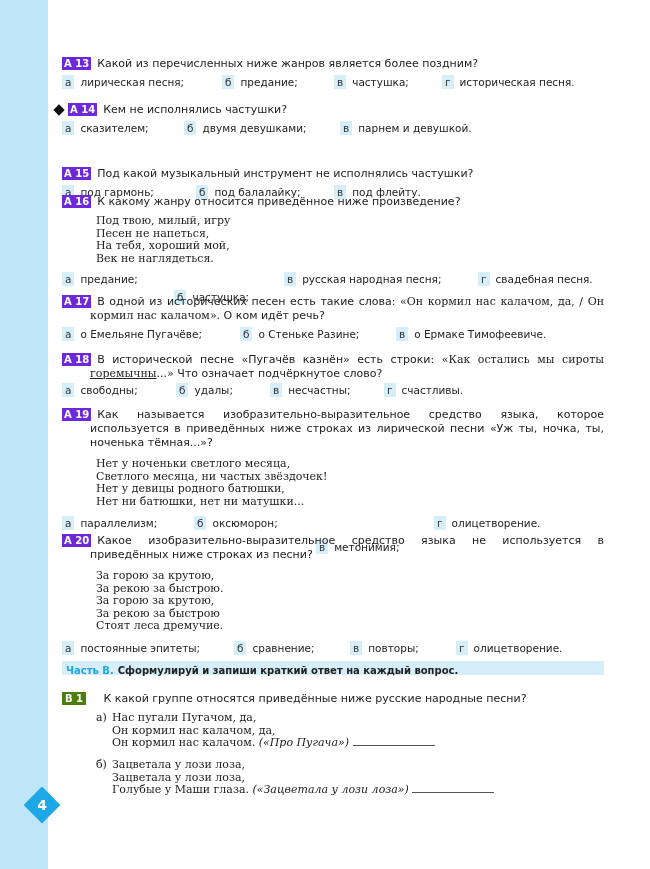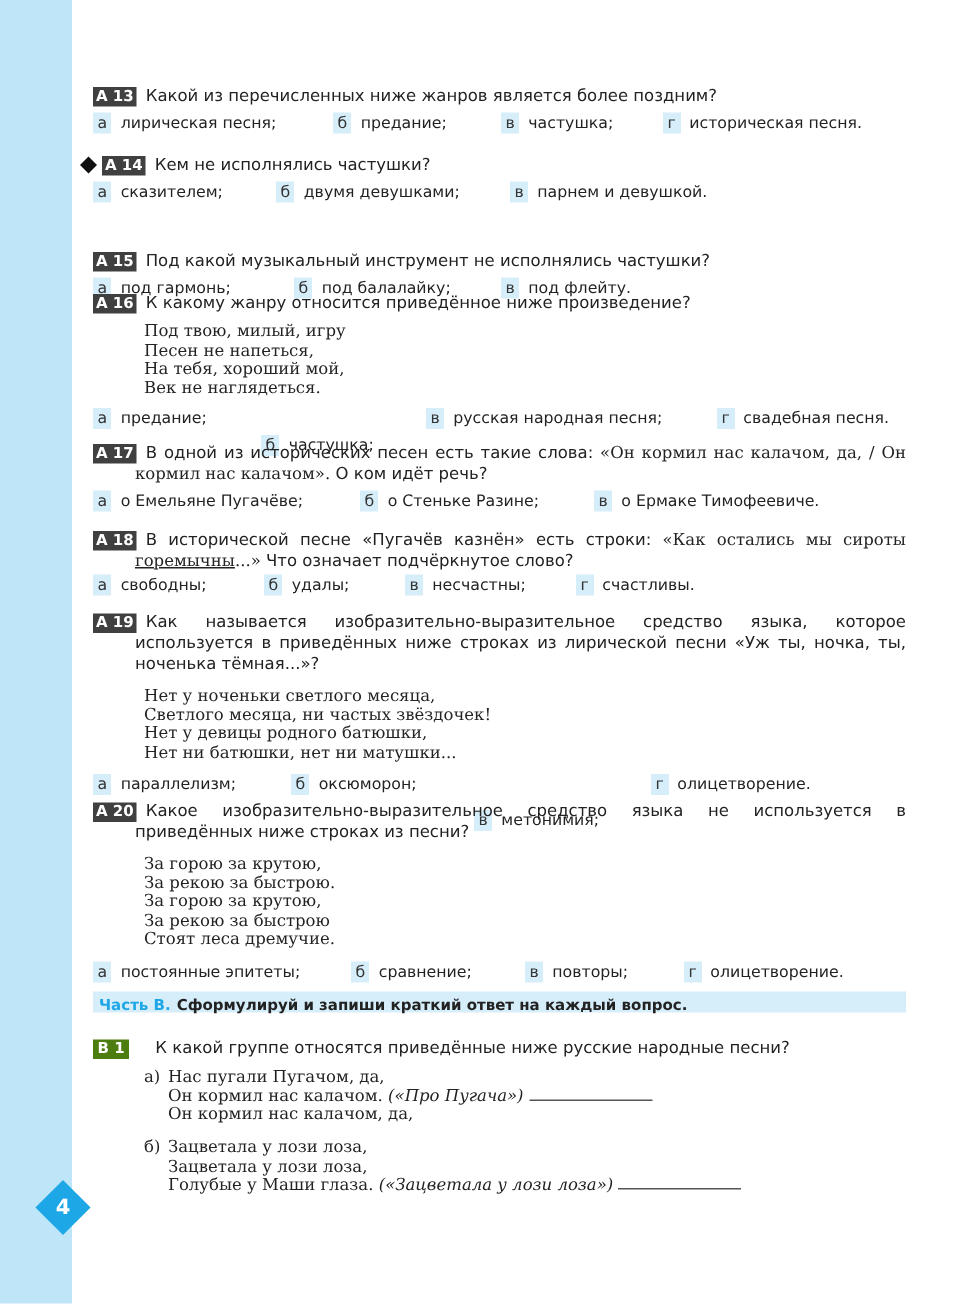--- a/index.html
+++ b/index.html
@@ -6,21 +6,21 @@
   body { width:650px; height:869px; background:#ffffff; position:relative; overflow:hidden;
          font-family:"DejaVu Sans", sans-serif; color:#222; }
   .margin-strip { position:absolute; left:0; top:0; width:48px; height:869px; background:#bfe6f8; }
   .page-badge { position:absolute; left:29px; top:792px; width:26px; height:26px; background:#1ea7e6;
                 transform:rotate(45deg); }
   .page-num { position:absolute; left:29px; top:792px; width:26px; height:26px; color:#fff; font-weight:bold;
               font-size:14px; text-align:center; line-height:26px; }
   .content { position:absolute; left:62px; top:0; width:542px; }
   .q { position:absolute; left:0; width:542px; }
   .qhead { font-size:11px; line-height:14px; display:block; padding-left:28px; text-indent:-28px; text-align:justify; }
-  .qnum { display:inline-block; background:#404040; color:#fff; font-weight:bold; font-size:10px;
+  .qnum { display:inline-block; background:#6d28d9; color:#fff; font-weight:bold; font-size:10px;
           padding:0 2px; line-height:13px; margin-right:6px; text-indent:0; min-width:20px; text-align:center; }
   .diamond { position:absolute; left:-7px; top:3px; width:8px; height:8px; background:#111; transform:rotate(45deg); }
   .answers { position:relative; height:16px; font-size:10.5px; margin-top:4px; }
   .ans { position:absolute; top:0; white-space:nowrap; }
   .letter { display:inline-block; background:#d6eefa; color:#333; font-size:10.5px; padding:0 3px;
             line-height:14px; margin-right:6px; }
   .poem { font-family:"DejaVu Serif", serif; font-size:11px; line-height:12.5px; padding-left:34px; margin-top:6px; color:#222; }
   .serif { font-family:"DejaVu Serif", serif; }
   .underline { text-decoration:underline; }
   .partb { position:absolute; left:0; top:661px; width:542px; height:14px; background:#d6eefa; font-size:10px;
@@ -148,22 +148,22 @@
     <div style="font-size:11px;line-height:14px;">
       <span class="b1num">В 1</span>
       <span style="margin-left:14px;">К какой группе относятся приведённые ниже русские народные песни?</span>
     </div>
   </div>
 
   <div class="sub" style="top:712px;">
     <span class="lbl">а)</span>
     <div class="lines">
       <div>Нас пугали Пугачом, да,</div>
+      <div>Он кормил нас калачом, да,</div>
       <div><span>Он кормил нас калачом.</span> <span class="italic">(«Про Пугача»)</span> <span class="blank" style="width:82px;"></span></div>
-      <div>Он кормил нас калачом, да,</div>
     </div>
   </div>
 
   <div class="sub" style="top:759px;">
     <span class="lbl">б)</span>
     <div class="lines">
       <div>Зацветала у лози лоза,</div>
       <div>Зацветала у лози лоза,</div>
       <div><span>Голубые у Маши глаза.</span> <span class="italic">(«Зацветала у лози лоза»)</span> <span class="blank" style="width:82px;"></span></div>
     </div>

